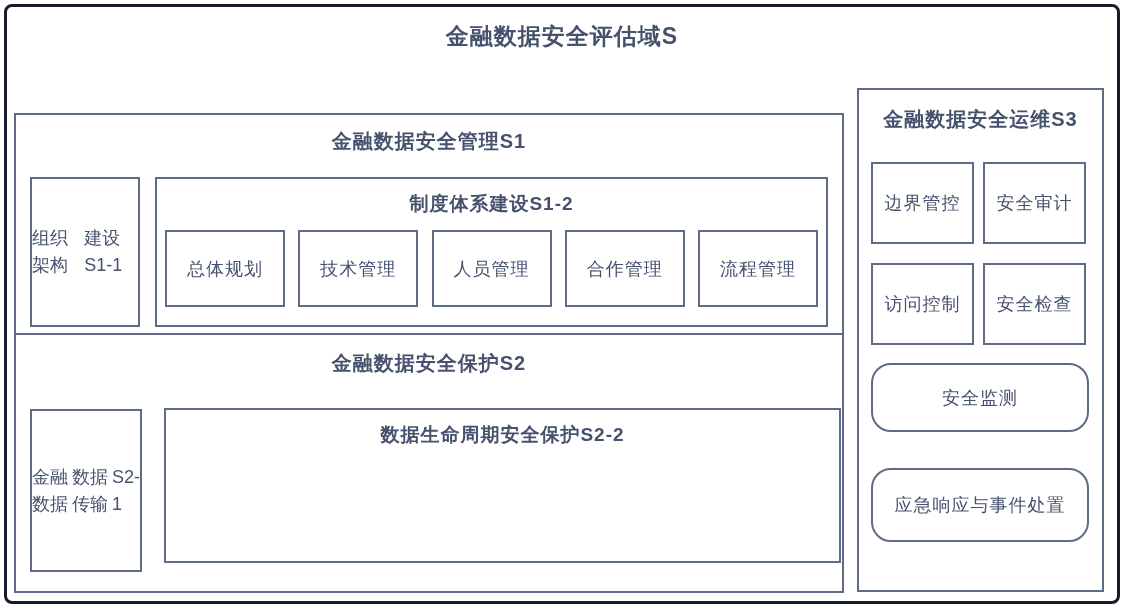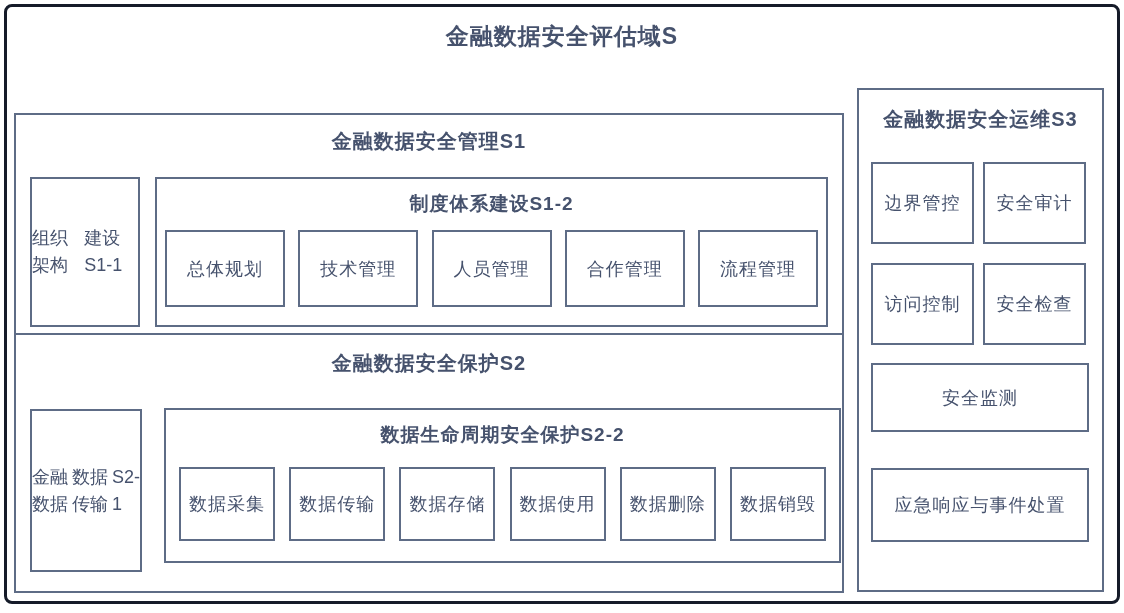--- a/index.html
+++ b/index.html
@@ -67,21 +67,21 @@
   #s2-leaves{left:13px;right:13px;top:57px;height:74px;}
   #s2-leaves .leaf{width:96px;}
   
   #panel-s3{left:850px;top:81px;width:247px;height:504px;text-decoration:underline;}
   #panel-s3 .panel-title{top:16px;}
   .s3-cell{position:absolute;width:103px;height:82px;}
   #s3-cell-0{left:12px;top:72px;}
   #s3-cell-1{left:124px;top:72px;}
   #s3-cell-2{left:12px;top:173px;}
   #s3-cell-3{left:124px;top:173px;}
-  .s3-wide{position:absolute;left:12px;width:218px;}
+  .s3-wide{position:absolute;left:12px;width:218px;border-radius:20px;}
   #s3-wide-0{top:273px;height:69px;}
   #s3-wide-1{top:378px;height:74px;}
 </style>
 </head>
 <body>
 
 <div class="outer">
 
   <div class="main-title">金融数据安全评估域S</div>
 
@@ -113,28 +113,20 @@
     <div class="box" id="box-s2-1">
       <div class="center-col">
         <span>金融数据</span>
         <span>数据传输</span>
         <span>S2-1</span>
       </div>
     </div>
 
     <div class="box" id="box-s2-2">
       <div class="sub-title">数据生命周期安全保护S2-2</div>
-      <div class="leaf-row" id="s2-leaves">
-        <div class="leaf">数据采集</div>
-        <div class="leaf">数据传输</div>
-        <div class="leaf">数据存储</div>
-        <div class="leaf">数据使用</div>
-        <div class="leaf">数据删除</div>
-        <div class="leaf">数据销毁</div>
-      </div>
     </div>
   </div>
 
   <div class="panel" id="panel-s3">
     <div class="panel-title">金融数据安全运维S3</div>
 
     <div class="leaf s3-cell" id="s3-cell-0">边界管控</div>
     <div class="leaf s3-cell" id="s3-cell-1">安全审计</div>
     <div class="leaf s3-cell" id="s3-cell-2">访问控制</div>
     <div class="leaf s3-cell" id="s3-cell-3">安全检查</div>

